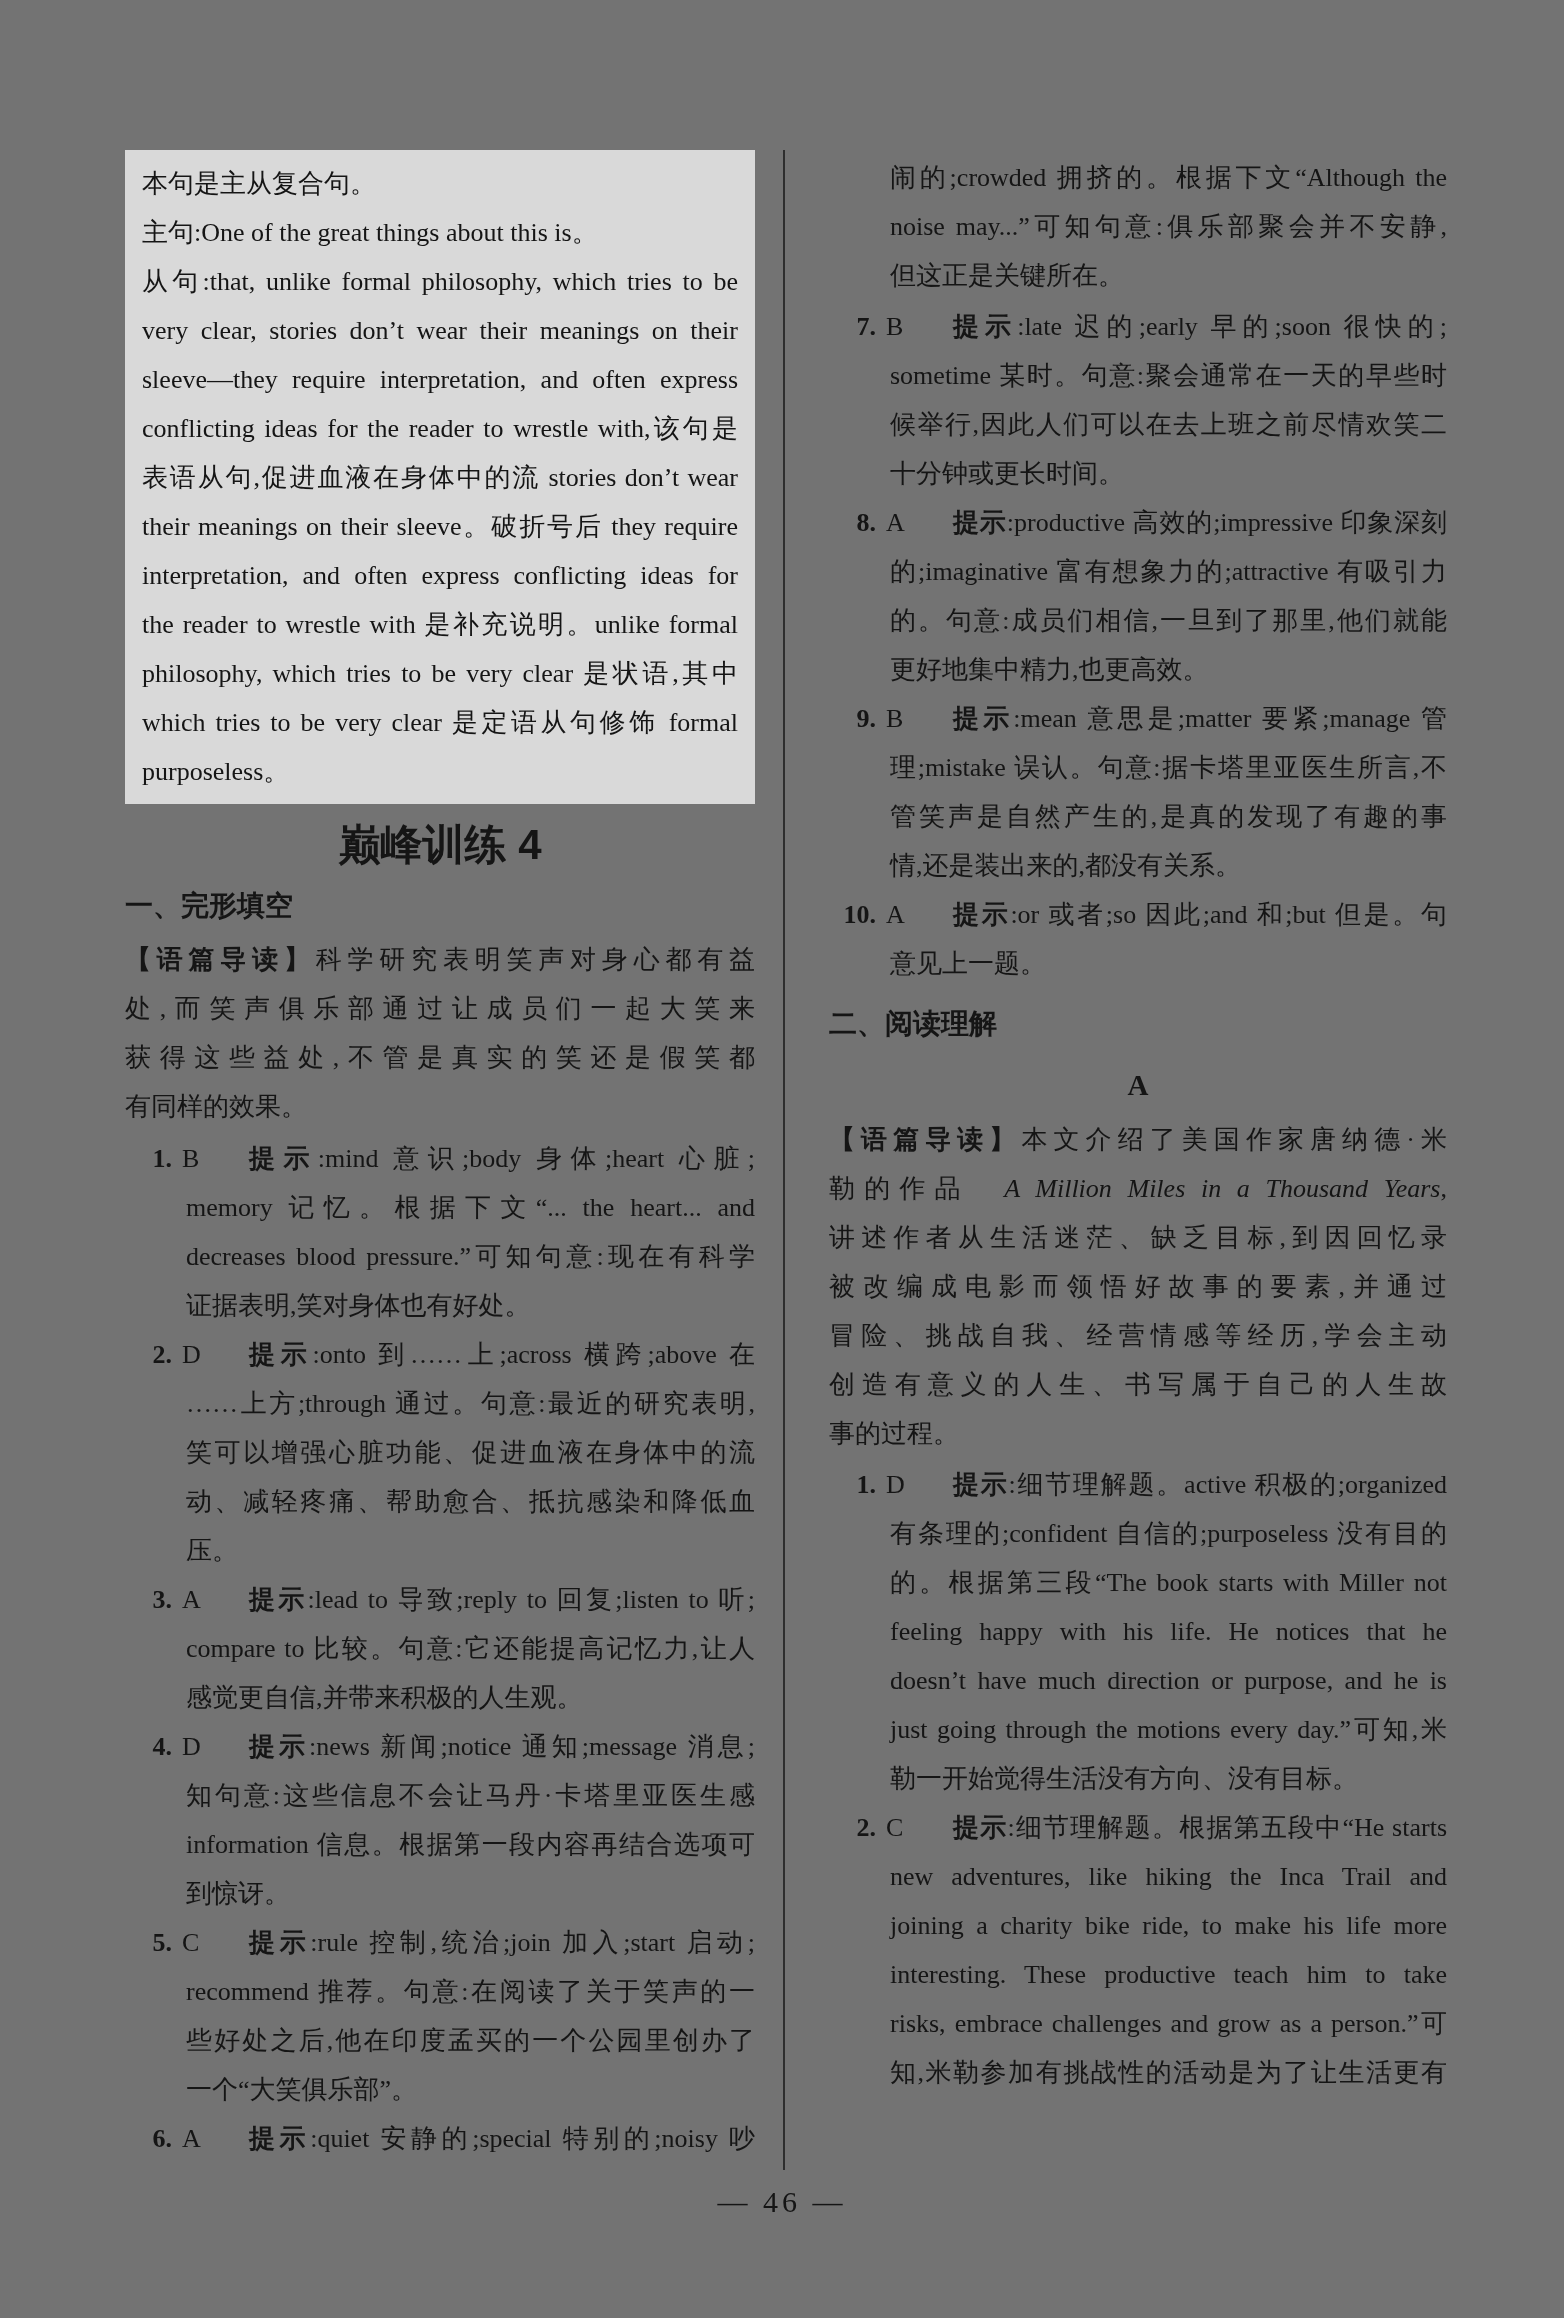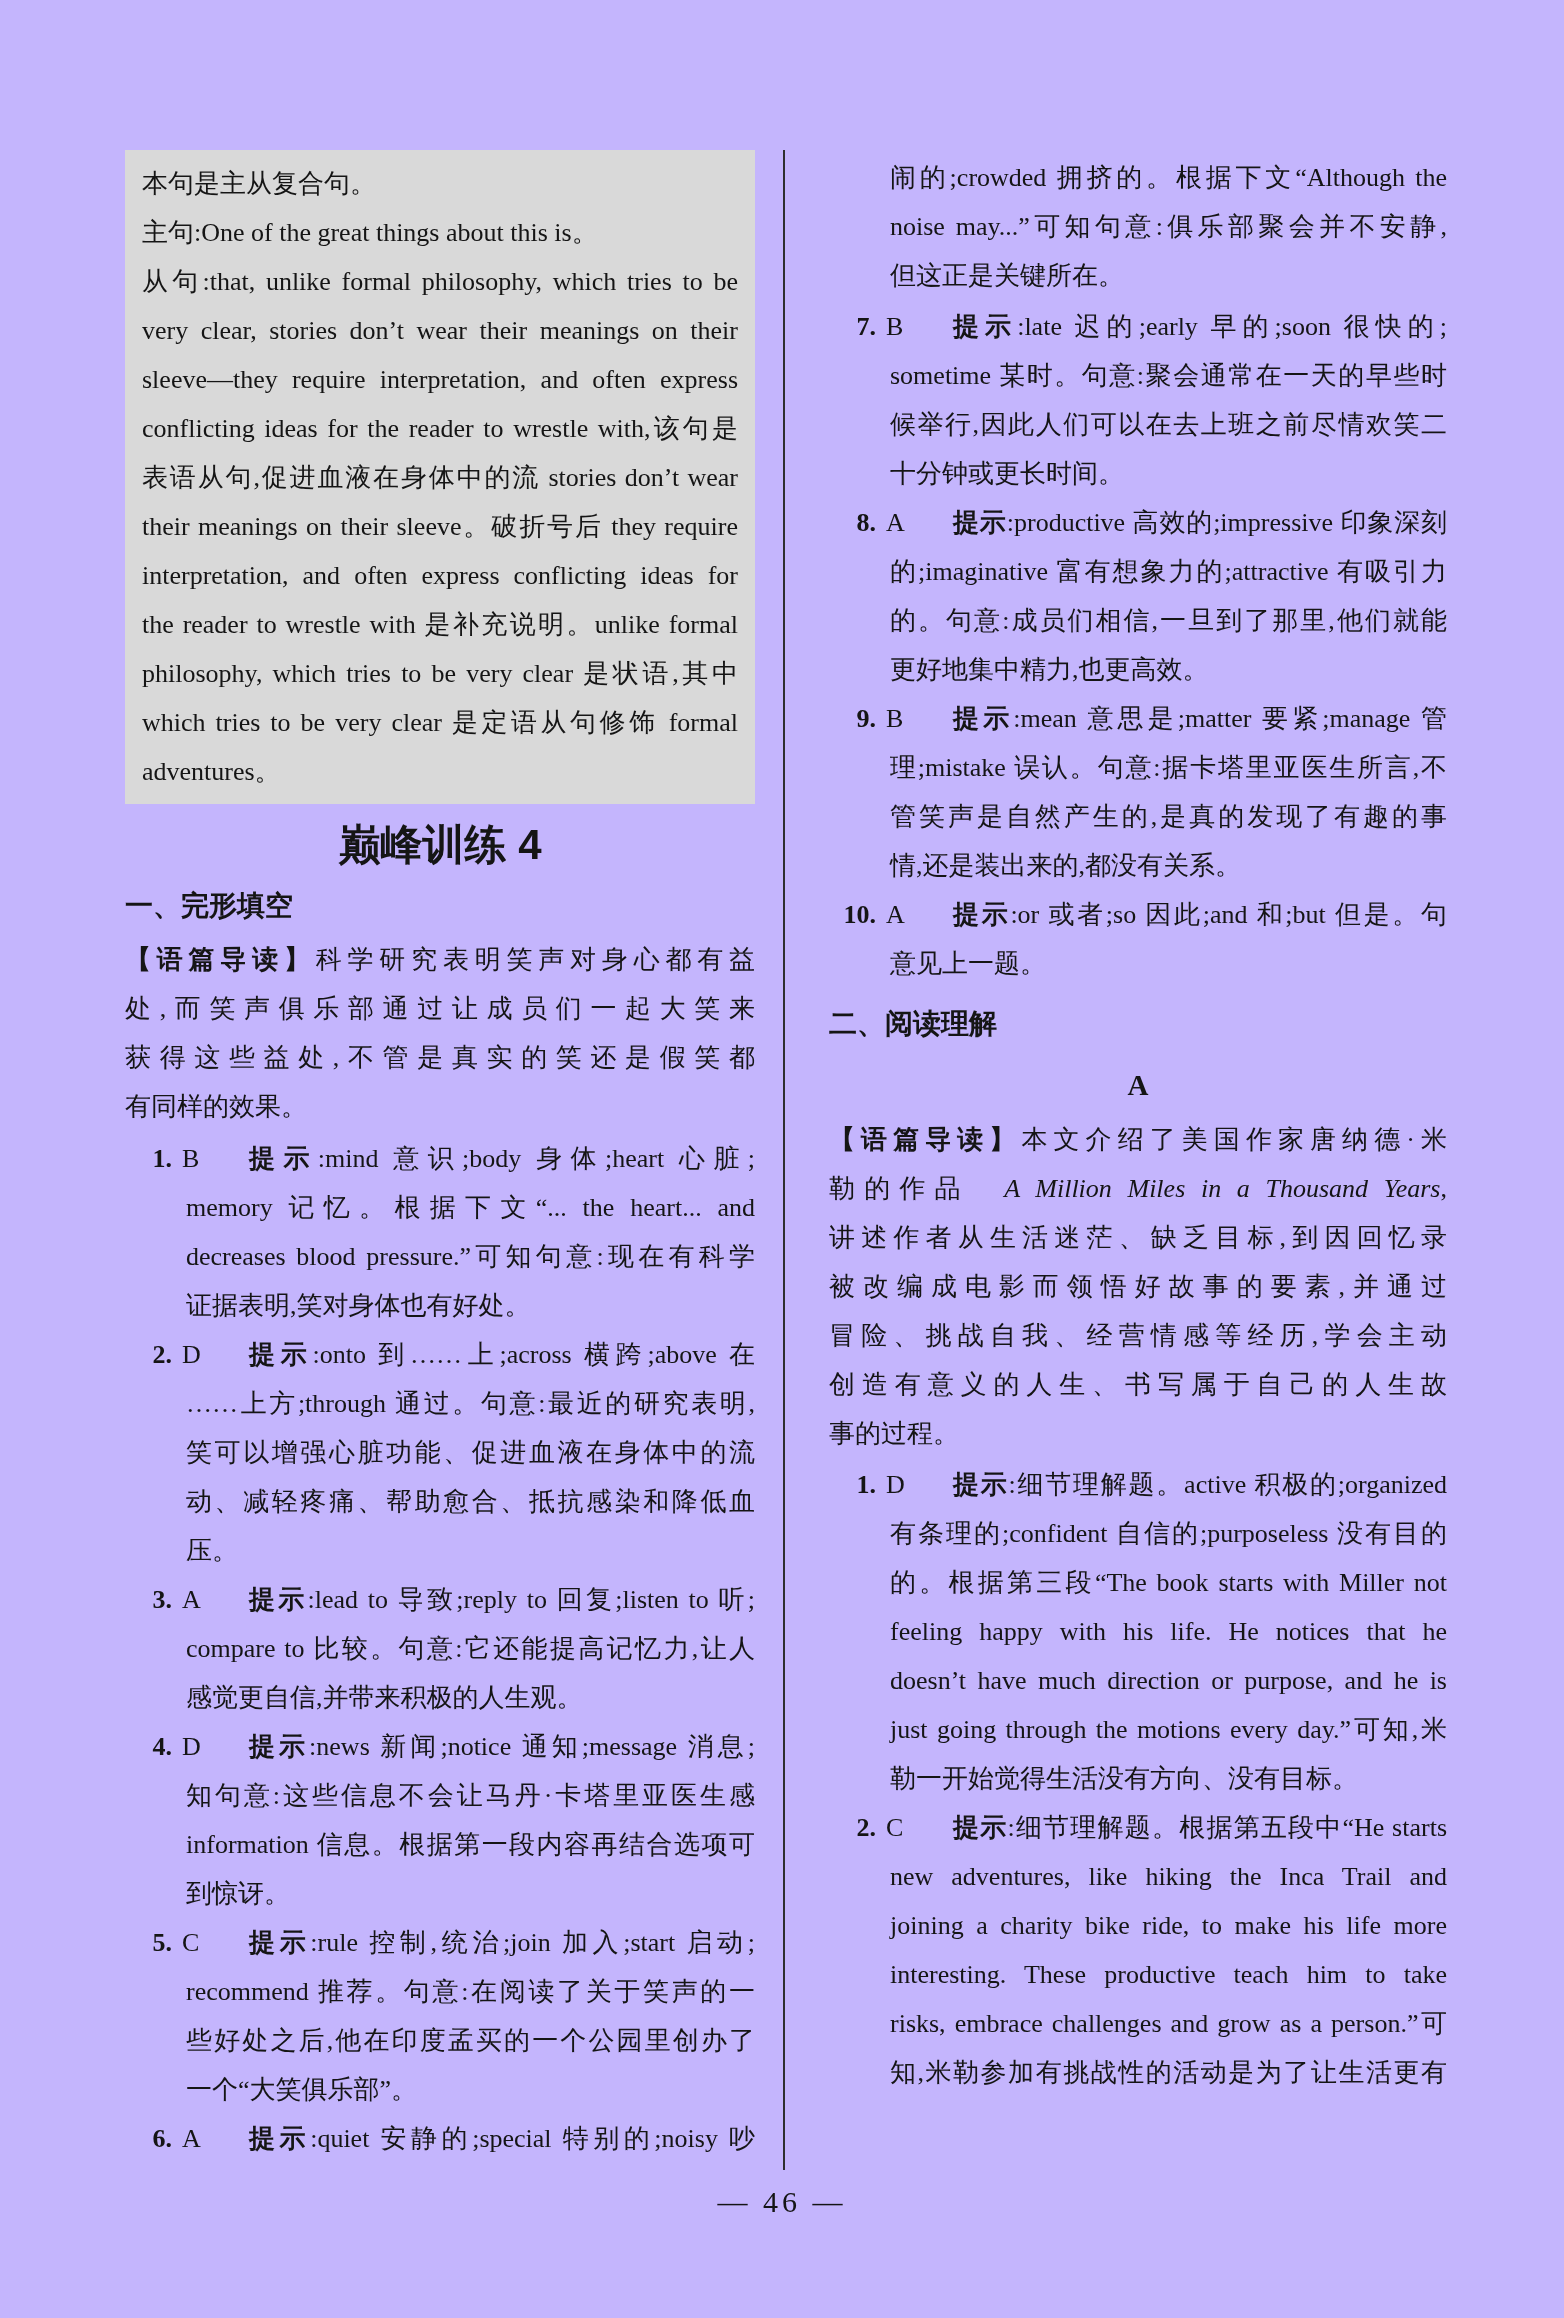--- a/index.html
+++ b/index.html
@@ -1,21 +1,21 @@
 <!DOCTYPE html>
 <html style="font-size:10.5px"><head>
 <meta charset="utf-8">
 <style>
   html,body{margin:0;padding:0;}
   body{
     width:1564px;height:2319px;position:relative;background:#ffffff;
     font-family:"Liberation Serif", serif;color:#151515;
     -webkit-font-smoothing:antialiased;
   }
-  .page{position:absolute;inset:0;background:#c4b5fd;overflow:hidden;}
+  .page{position:absolute;inset:0;background:#737373;overflow:hidden;}
   .col{position:absolute;top:150px;}
   .col-left{left:125px;width:630px;}
   .col-right{left:829px;width:618px;}
   .divider{position:absolute;left:783px;top:150px;width:2px;height:2020px;background:#2e2e2e;}
   .ln{
     font-size:26px;line-height:49px;white-space:normal;
     text-align:justify;text-align-last:justify;
   }
   .ln.end{text-align-last:left;}
   .ln.ind{text-indent:63px;}
@@ -60,21 +60,21 @@
         <div class="ln">从句:that, unlike formal philosophy, which tries to be</div>
         <div class="ln">very clear, stories don’t wear their meanings on their</div>
         <div class="ln">sleeve—they require interpretation, and often express</div>
         <div class="ln">conflicting ideas for the reader to wrestle with,该句是</div>
         <div class="ln">表语从句,促进血液在身体中的流 stories don’t wear</div>
         <div class="ln">their meanings on their sleeve。破折号后 they require</div>
         <div class="ln">interpretation, and often express conflicting ideas for</div>
         <div class="ln">the reader to wrestle with 是补充说明。unlike formal</div>
         <div class="ln">philosophy, which tries to be very clear 是状语,其中</div>
         <div class="ln">which tries to be very clear 是定语从句修饰 formal</div>
-        <div class="ln end">adventures。</div>
+        <div class="ln end">purposeless。</div>
       </div>
 
     <div class="train-title">巅峰训练 4</div>
 
     <div class="sec-title">一、完形填空</div>
 
     <div class="intro">
         <div class="ln"><span class="h">【语篇导读】</span><span>科学研究表明笑声对身心都有益</span></div>
         <div class="ln">处,而笑声俱乐部通过让成员们一起大笑来</div>
         <div class="ln">获得这些益处,不管是真实的笑还是假笑都</div>

